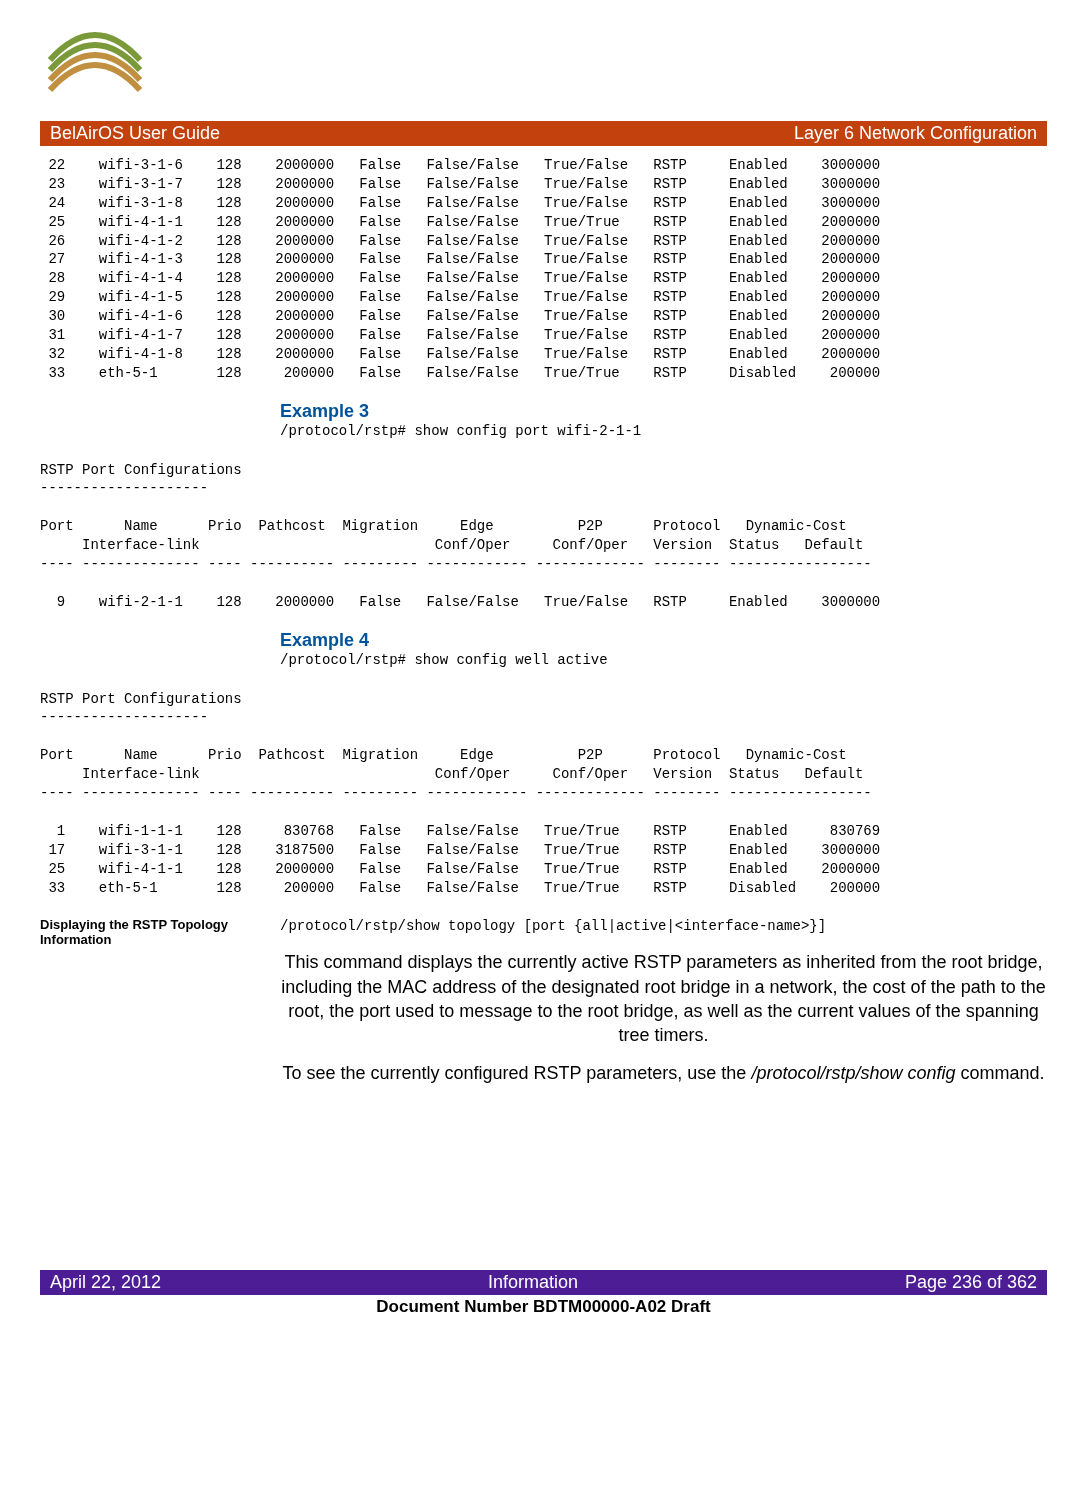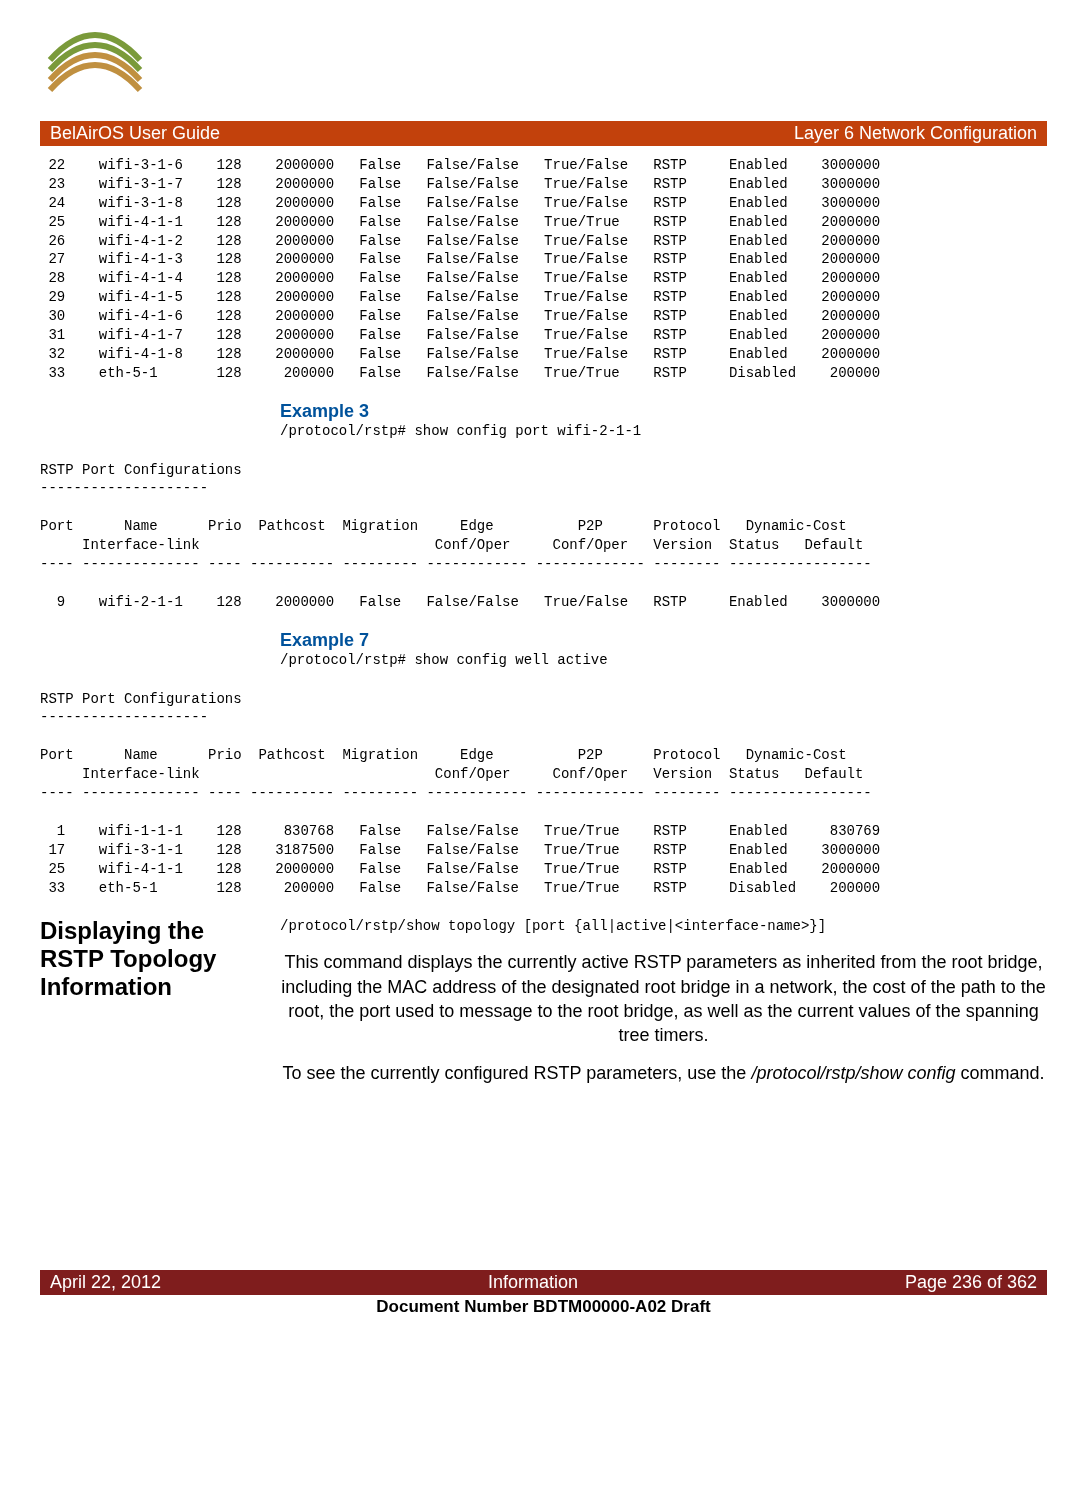--- a/index.html
+++ b/index.html
@@ -61,36 +61,36 @@
   }
   .section-row {
     display: flex;
     align-items: flex-start;
     margin-top: 20px;
   }
   .section-label {
     width: 240px;
     flex: 0 0 240px;
     font-weight: bold;
-    font-size: 24px;
+    font-size: 13px;
     padding-right: 10px;
     box-sizing: border-box;
   }
   .section-body {
     flex: 1;
   }
   .body-para {
     font-size: 18px;
     margin: 14px 0;
     line-height: 1.35;
     text-align: center;
   }
   .italic { font-style: italic; }
   .footer-bar {
-    background: #7f1d1d;
+    background: #4c1d95;
     color: #fff;
     display: flex;
     justify-content: space-between;
     padding: 2px 10px;
     font-size: 18px;
     margin-top: 170px;
   }
   .footer-docnum {
     text-align: center;
     font-weight: bold;
@@ -137,21 +137,21 @@
 
   <div class="mono" style="margin-top:20px">RSTP Port Configurations
 --------------------
 
 Port      Name      Prio  Pathcost  Migration     Edge          P2P      Protocol   Dynamic-Cost
      Interface-link                            Conf/Oper     Conf/Oper   Version  Status   Default
 ---- -------------- ---- ---------- --------- ------------ ------------- -------- -----------------
 
   9    wifi-2-1-1    128    2000000   False   False/False   True/False   RSTP     Enabled    3000000</div>
 
-  <div class="example-heading">Example 7</div>
+  <div class="example-heading">Example 4</div>
   <div class="mono cmd-line">/protocol/rstp# show config well active</div>
 
   <div class="mono" style="margin-top:20px">RSTP Port Configurations
 --------------------
 
 Port      Name      Prio  Pathcost  Migration     Edge          P2P      Protocol   Dynamic-Cost
      Interface-link                            Conf/Oper     Conf/Oper   Version  Status   Default
 ---- -------------- ---- ---------- --------- ------------ ------------- -------- -----------------
 
   1    wifi-1-1-1    128     830768   False   False/False   True/True    RSTP     Enabled     830769

